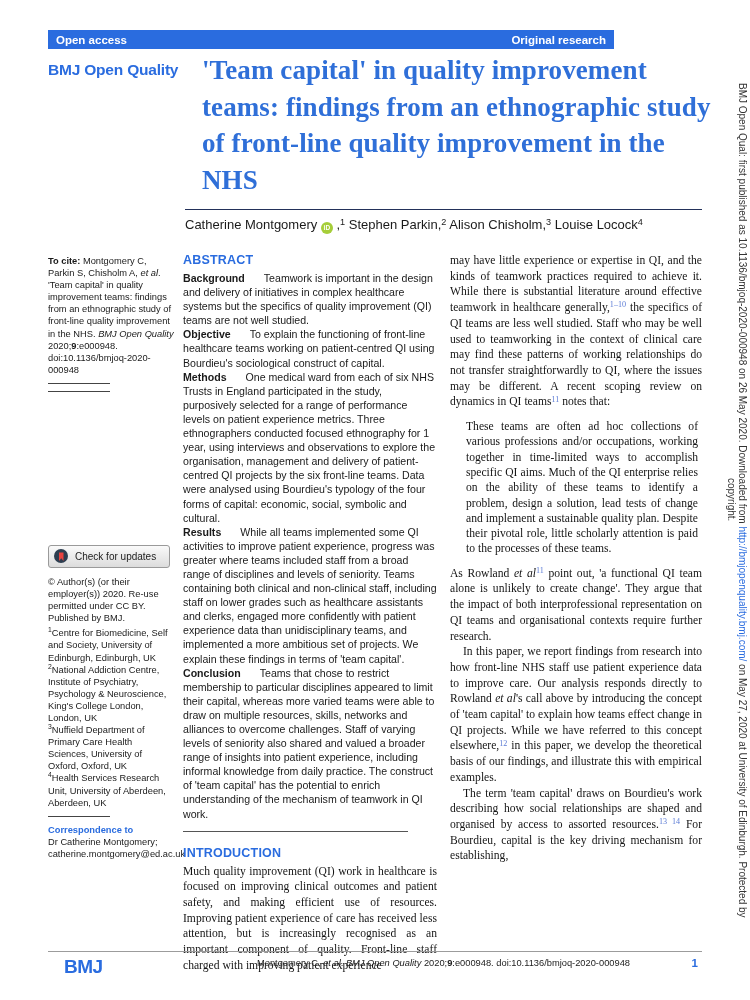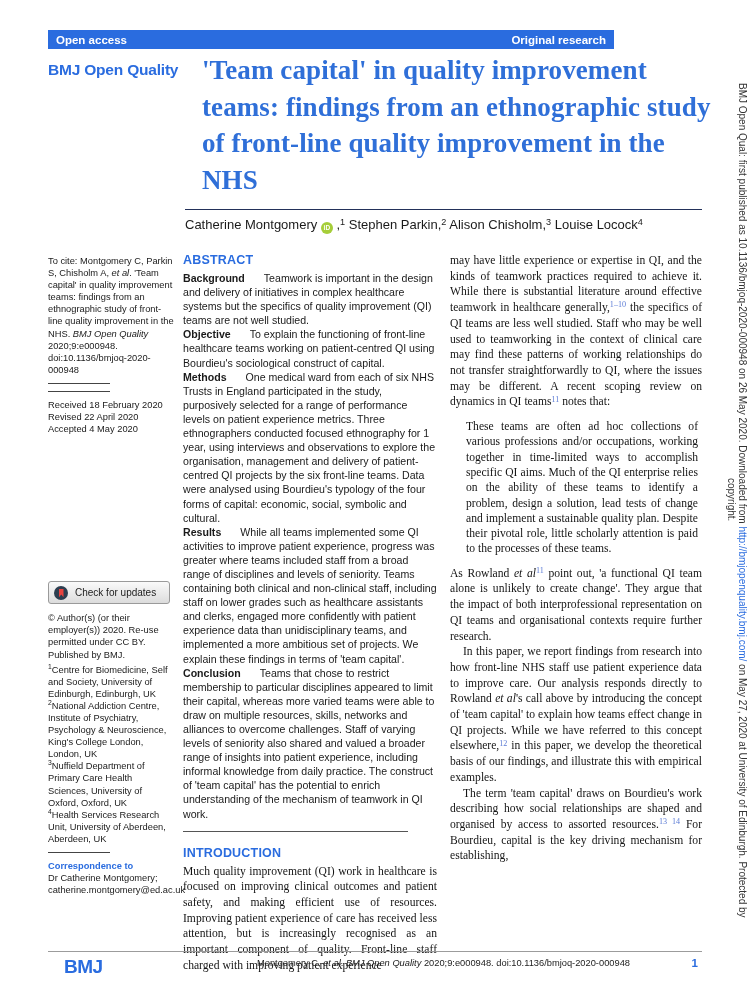--- a/index.html
+++ b/index.html
@@ -45,21 +45,21 @@
   .sec-heading { font-size:12.5px; font-weight:bold; color:#2a6cdf; letter-spacing:0.2px; margin-bottom:4px; }
   .abstract { font-size:10.6px; line-height:14.1px; color:#1a1a1a; }
   .abs-label { font-weight:bold; margin-right:19px; }
   .intro-div { width:225px; height:1px; background:#555; margin:10px 0 14px 0; }
   .serif { font-family:"Liberation Serif", serif; font-size:11.6px; line-height:15.7px;
     color:#141414; text-align:justify; }
   .indent { text-indent:13px; }
   .quote { margin:9px 4px 9px 16px; line-height:15.3px; }
 
   
-  .seg-b { font-weight:normal; }
+  .seg-b { font-weight:bold; }
   .seg-i { font-style:italic; }
   .seg-supb { color:#5b7bd5; font-size:70%; position:relative; top:-0.45em; line-height:0; }
   .seg-sup { font-size:70%; position:relative; top:-0.45em; line-height:0; }
   .seg-link { color:#2a6cdf; }
   .seg-orcid { display:inline-block; width:12px; height:12px; border-radius:50%;
     background:#a6ce39; color:#fff; font-size:6.5px; font-weight:bold; text-align:center;
     line-height:12px; vertical-align:-1px; }
 
   
   .footer-rule { position:absolute; left:48px; top:951px; width:654px; height:1px; background:#9c9c9c; }
@@ -86,25 +86,20 @@
 
   <div class="logo">BMJ Open Quality</div>
   <h1 class="title">'Team capital' in quality improvement teams: findings from an ethnographic study of front-line quality improvement in the NHS</h1>
   <div class="authors-rule"></div>
   <div class="authors"><span>Catherine Montgomery </span><span class="seg-orcid">iD</span><span> ,</span><span class="seg-sup">1</span><span> Stephen Parkin,</span><span class="seg-sup">2</span><span> Alison Chisholm,</span><span class="seg-sup">3</span><span> Louise Locock</span><span class="seg-sup">4</span></div>
 
   <div class="sidebar">
     <div class="side-block"><span class="seg-b">To cite: </span><span>Montgomery C, Parkin S, Chisholm A, </span><span class="seg-i">et al</span><span>. 'Team capital' in quality improvement teams: findings from an ethnographic study of front-line quality improvement in the NHS. </span><span class="seg-i">BMJ Open Quality</span><span> 2020;</span><span class="seg-b">9</span><span>:e000948. doi:10.1136/bmjoq-2020-000948</span></div>
     <div class="side-div"></div>
     <div class="side-div"></div>
-    <div class="dates">
-      <div>Received 18 February 2020</div>
-      <div>Revised 22 April 2020</div>
-      <div>Accepted 4 May 2020</div>
-    </div>
     <div class="gap-to-btn"></div>
     <button class="updates-btn">
       <span class="crossmark"></span>
       <span>Check for updates</span>
     </button>
     <div class="copyright">© Author(s) (or their employer(s)) 2020. Re-use permitted under CC BY. Published by BMJ.</div>
     <div class="affils">
       <div><span class="aff-sup">1</span><span>Centre for Biomedicine, Self and Society, University of Edinburgh, Edinburgh, UK</span></div>
       <div><span class="aff-sup">2</span><span>National Addiction Centre, Institute of Psychiatry, Psychology &amp; Neuroscience, King's College London, London, UK</span></div>
       <div><span class="aff-sup">3</span><span>Nuffield Department of Primary Care Health Sciences, University of Oxford, Oxford, UK</span></div>

